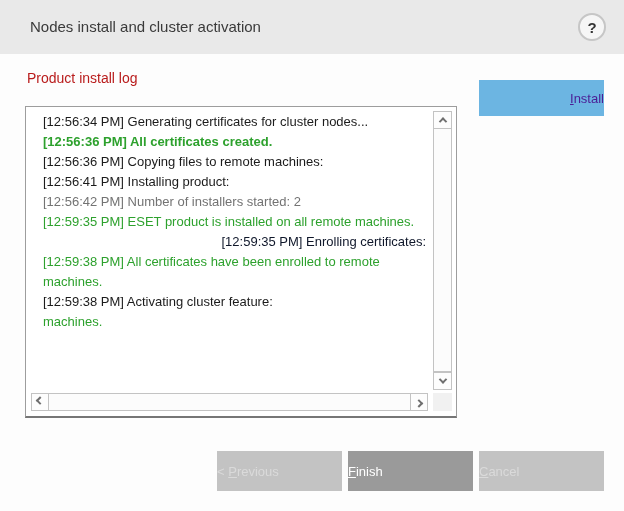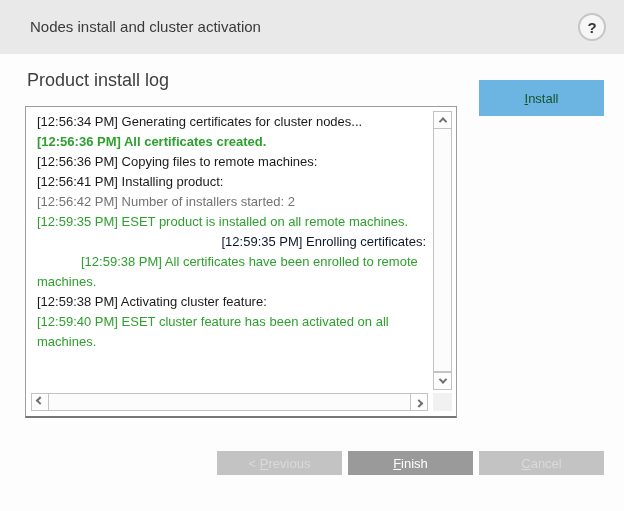--- a/index.html
+++ b/index.html
@@ -11,30 +11,30 @@
   
   .header { position:absolute; top:0; left:0; width:624px; height:54px; background:#e9e9e9; }
   .title { position:absolute; left:30px; top:0; height:54px; line-height:54px;
            font-size:15px; color:#3a3a3a; }
   .help-btn { position:absolute; right:18px; top:13px; width:28px; height:28px;
               border:2px solid #c6c6c6; border-radius:50%; background:#f6f6f6;
               display:flex; align-items:center; justify-content:center; cursor:pointer; }
   .help-btn span { font-size:15px; font-weight:bold; color:#333; line-height:1; }
 
   
-  .log-label { position:absolute; left:27px; top:70px; font-size:18px; color:#404040; }
+  .log-label { position:absolute; left:27px; top:70px; font-size:14px; color:#b91c1c; }
 
   .install-btn { position:absolute; left:479px; top:80px; width:125px; height:36px;
-                 border:none; color:#14532d; font-size:13px; font-family:"Liberation Sans",sans-serif;
-                 cursor:pointer; text-align:center; }
+                 border:none; color:#4c1d95; font-size:13px; font-family:"Liberation Sans",sans-serif;
+                 cursor:pointer; text-align:right; }
   .accel { text-decoration:underline; }
 
   .log-box { position:absolute; left:25px; top:106px; width:432px; height:312px;
              background:#fff; border:1px solid #9d9d9d; border-bottom:2px solid #767676; }
-  .log-lines { position:absolute; left:11px; top:5px; right:30px; overflow:hidden; }
+  .log-lines { position:absolute; left:17px; top:5px; right:30px; overflow:hidden; }
   .log-line { height:20px; line-height:20px; font-size:13px; white-space:nowrap; overflow:hidden; }
 
   
   .vscroll { position:absolute; top:4px; right:4px; bottom:26px; width:19px;
              display:flex; flex-direction:column; }
   .hscroll { position:absolute; left:5px; right:28px; bottom:5px; height:18px; display:flex; }
   .sbtn { background:#fdfdfd; border:1px solid #c3c3c3;
           display:flex; align-items:center; justify-content:center; cursor:pointer; }
   .vscroll .sbtn { width:19px; height:18px; }
   .hscroll .sbtn { width:18px; height:18px; }
@@ -42,22 +42,22 @@
   .hthumb { flex:1; border:1px solid #c3c3c3; border-left:none; border-right:none; background:#fcfcfc; cursor:pointer; }
   .corner { position:absolute; right:4px; bottom:5px; width:19px; height:18px; background:#f1f1f1; }
   .chev { display:inline-block; width:6px; height:6px;
           border-left:2px solid #6f6f6f; border-top:2px solid #6f6f6f; }
   .chev.up    { transform:rotate(45deg) translate(1px,1px); }
   .chev.down  { transform:rotate(225deg) translate(1px,1px); }
   .chev.left  { transform:rotate(-45deg) translate(1px,-1px); }
   .chev.right { transform:rotate(135deg) translate(1px,-1px); }
 
   
-  .nav-btn { position:absolute; top:451px; width:125px; height:24px; border:none;
-             font-size:13px; font-family:"Liberation Sans",sans-serif; text-align:center; }
+  .nav-btn { position:absolute; top:451px; width:125px; height:40px; border:none;
+             font-size:13px; font-family:"Liberation Sans",sans-serif; text-align:left; }
   .btn-previous { left:217px; background:#c3c3c3; color:#dadada; cursor:default; }
   .btn-finish   { left:348px; background:#9a9a9a; color:#ffffff; cursor:pointer; }
   .btn-cancel   { left:479px; background:#c3c3c3; color:#dadada; cursor:default; }
 </style>
 </head>
 <body>
 
 <div class="window">
 
   <div class="header" style="background: rgb(233, 233, 233);">
@@ -75,24 +75,23 @@
 
   <div class="log-box">
     <div class="log-lines">
         <div class="log-line" style="color: rgb(27, 27, 27);">[12:56:34 PM] Generating certificates for cluster nodes...</div>
         <div class="log-line" style="color: rgb(45, 161, 45); font-weight: bold;">[12:56:36 PM] All certificates created.</div>
         <div class="log-line" style="color: rgb(27, 27, 27);">[12:56:36 PM] Copying files to remote machines:</div>
         <div class="log-line" style="color: rgb(27, 27, 27);">[12:56:41 PM] Installing product:</div>
         <div class="log-line" style="color: #737373;">[12:56:42 PM] Number of installers started: 2</div>
         <div class="log-line" style="color: rgb(45, 161, 45);">[12:59:35 PM] ESET product is installed on all remote machines.</div>
         <div class="log-line" style="color: #0f172a; text-align: right;">[12:59:35 PM] Enrolling certificates:</div>
-        <div class="log-line" style="color: rgb(45, 161, 45); margin-left: 44px;">[12:59:38 PM] All certificates have been enrolled to remote</div>
+        <div class="log-line" style="color: rgb(45, 161, 45);">[12:59:38 PM] All certificates have been enrolled to remote</div>
         <div class="log-line" style="color: rgb(45, 161, 45);">machines.</div>
         <div class="log-line" style="color: rgb(27, 27, 27);">[12:59:38 PM] Activating cluster feature:</div>
-        <div class="log-line" style="color: rgb(45, 161, 45);">[12:59:40 PM] ESET cluster feature has been activated on all</div>
         <div class="log-line" style="color: rgb(45, 161, 45);">machines.</div>
       </div>
 
     <div class="vscroll">
       <div class="sbtn">
           <i class="chev up"></i>
         </div>
       <div class="vthumb"></div>
       <div class="sbtn">
           <i class="chev down"></i>

